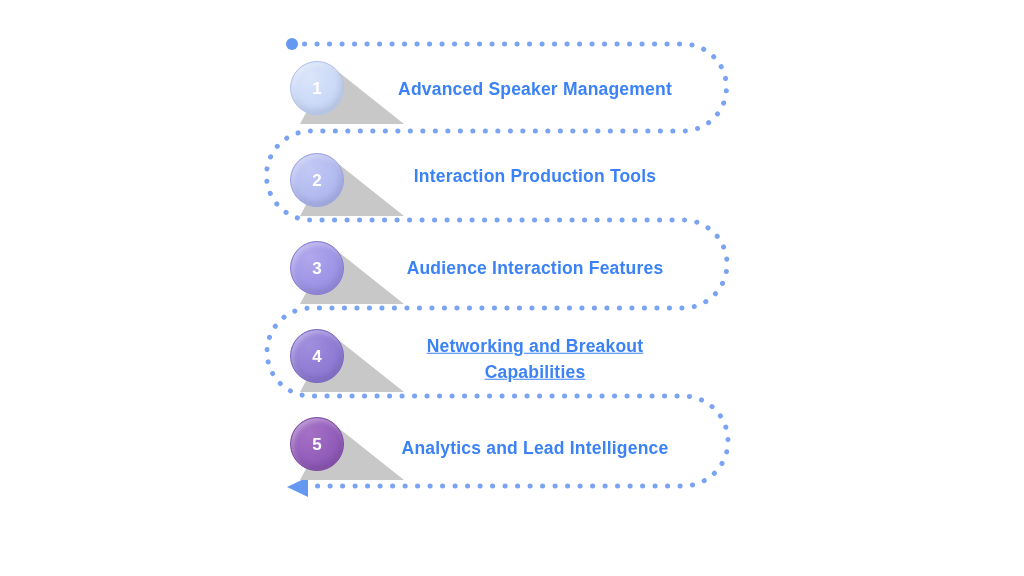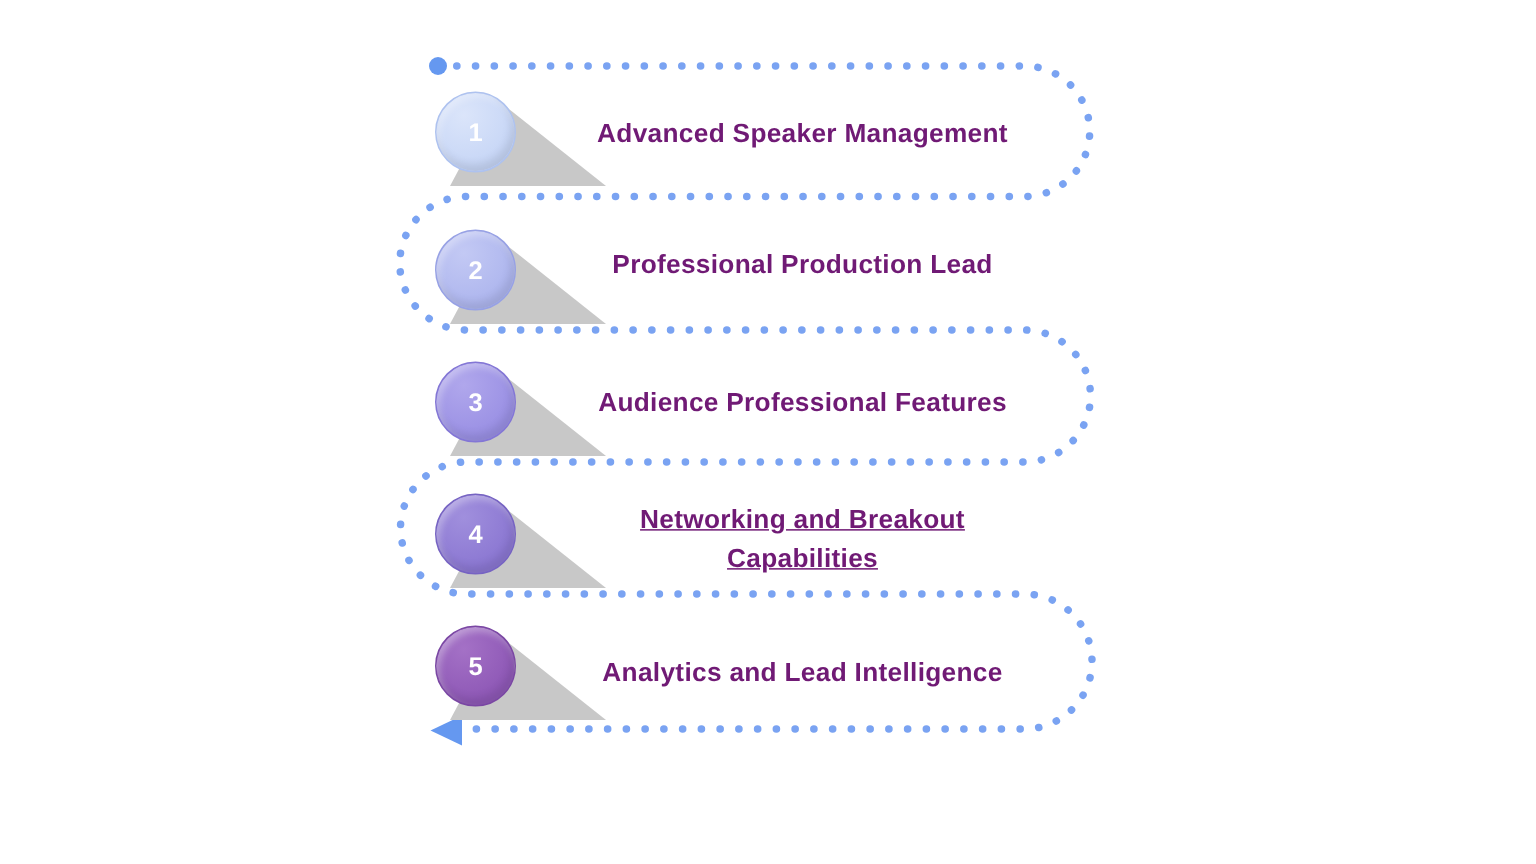--- a/index.html
+++ b/index.html
@@ -40,21 +40,21 @@
     font-weight: bold;
     font-size: 17px;
     line-height: 1;
   }
   .item-label {
     position: absolute;
     left: 375px;
     width: 320px;
     transform: translateY(-50%);
     text-align: center;
-    color: #701a75;
+    color: #3b82f6;
     font-weight: bold;
     font-size: 17.5px;
     letter-spacing: 0.2px;
     line-height: 1.5;
   }
   .item:nth-child(4) .item-label { left: 395px; width: 280px; text-decoration: underline; }
 </style>
 </head>
 <body>
 
@@ -77,27 +77,27 @@
       <div class="item">
         <div class="num-circle" style="left: 290px; top: 61px; background: radial-gradient(circle at 35% 28%, rgb(219, 229, 250) 0%, rgb(199, 214, 246) 70%); border-color: rgb(174, 194, 239);">
           <span>1</span>
         </div>
         <div class="item-label" style="top: 89px;">Advanced Speaker Management</div>
       </div>
       <div class="item">
         <div class="num-circle" style="left: 290px; top: 153px; background: radial-gradient(circle at 35% 28%, rgb(195, 201, 244) 0%, rgb(174, 182, 238) 70%); border-color: rgb(151, 161, 228);">
           <span>2</span>
         </div>
-        <div class="item-label" style="top: 176px;">Professional Production Lead</div>
+        <div class="item-label" style="top: 176px;">Interaction Production Tools</div>
       </div>
       <div class="item">
         <div class="num-circle" style="left: 290px; top: 241px; background: radial-gradient(circle at 35% 28%, rgb(176, 167, 236) 0%, rgb(154, 144, 228) 70%); border-color: rgb(131, 118, 213);">
           <span>3</span>
         </div>
-        <div class="item-label" style="top: 268px;">Audience Professional Features</div>
+        <div class="item-label" style="top: 268px;">Audience Interaction Features</div>
       </div>
       <div class="item">
         <div class="num-circle" style="left: 290px; top: 329px; background: radial-gradient(circle at 35% 28%, rgb(160, 143, 221) 0%, rgb(139, 119, 210) 70%); border-color: rgb(118, 99, 194);">
           <span>4</span>
         </div>
         <div class="item-label" style="top: 359px;">Networking and Breakout Capabilities</div>
       </div>
       <div class="item">
         <div class="num-circle" style="left: 290px; top: 417px; background: radial-gradient(circle at 35% 28%, rgb(164, 113, 198) 0%, rgb(142, 88, 182) 70%); border-color: rgb(122, 71, 163);">
           <span>5</span>

